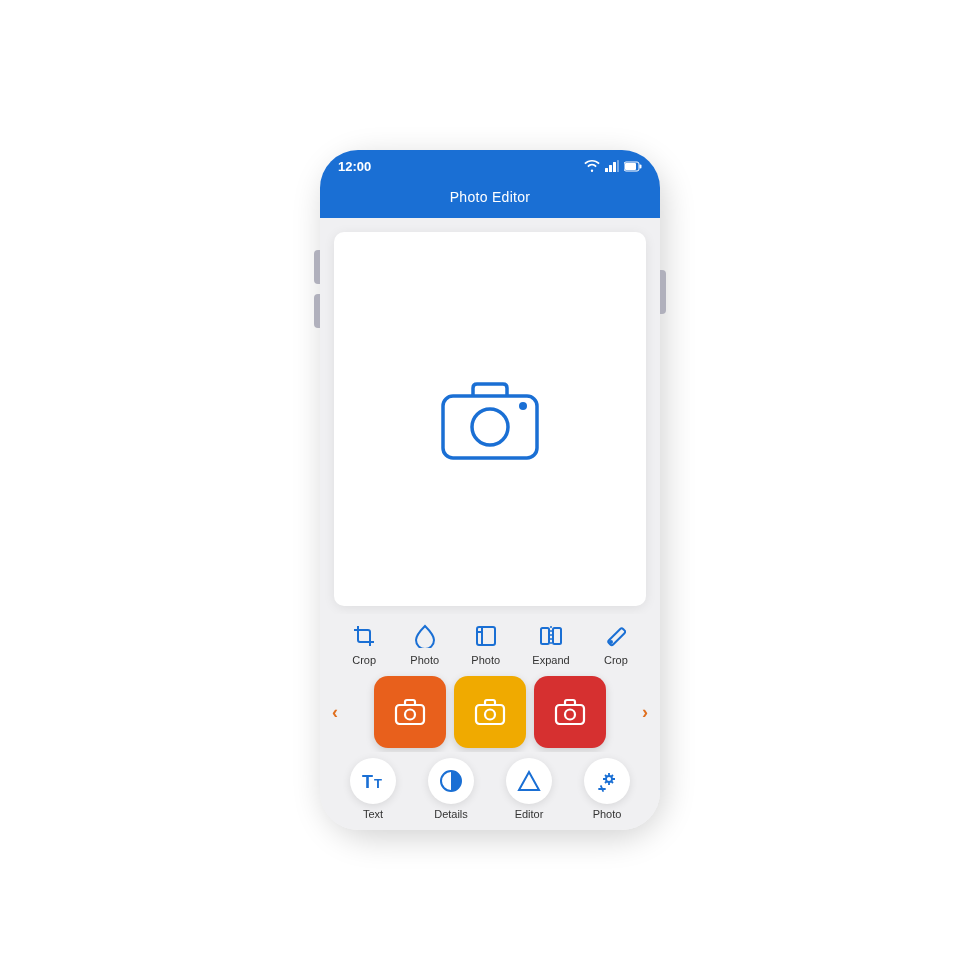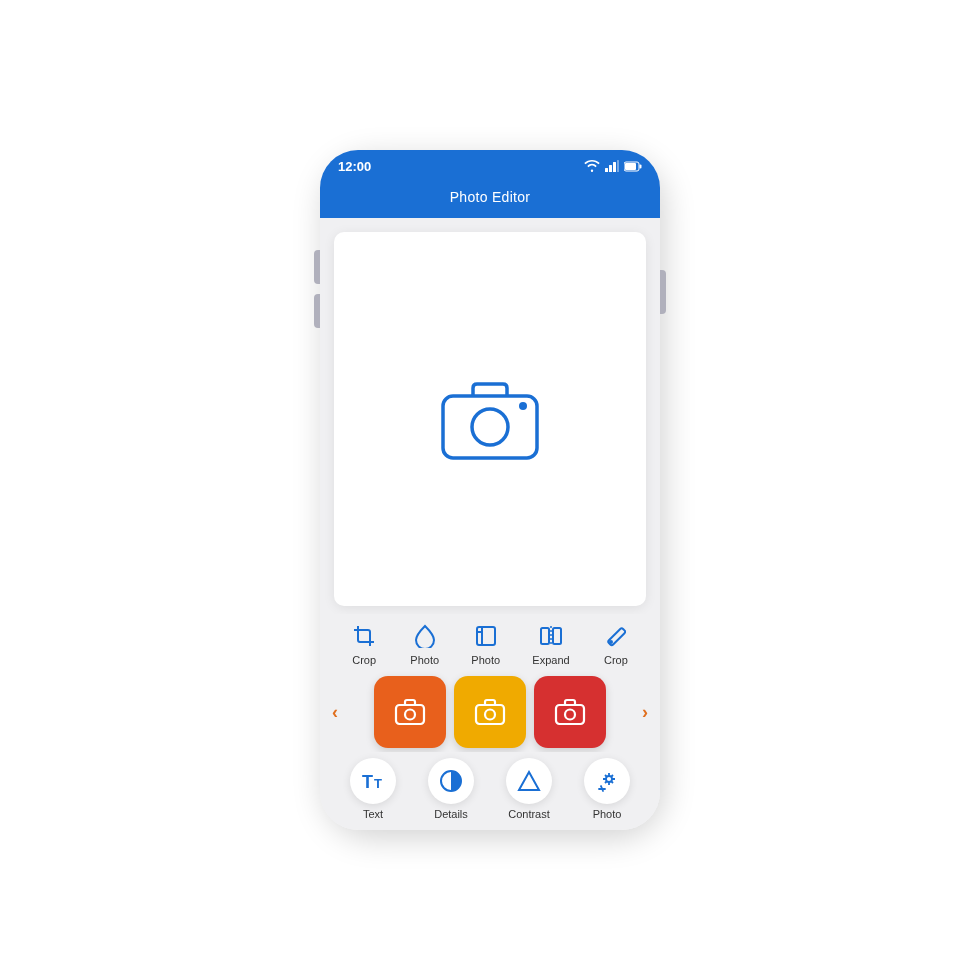--- a/index.html
+++ b/index.html
@@ -368,21 +368,21 @@
           </div>
           <span class="bottom-tool-label">Details</span>
         </div>
 
         <div class="bottom-tool-item">
           <div class="bottom-tool-circle">
             <svg width="24" height="22" viewBox="0 0 24 22" fill="none" stroke="#1a6fd4" stroke-width="2">
               <path d="M12 2 L22 20 L2 20 Z"></path>
             </svg>
           </div>
-          <span class="bottom-tool-label">Contrast</span>
+          <span class="bottom-tool-label">Editor</span>
         </div>
 
         <div class="bottom-tool-item">
           <div class="bottom-tool-circle">
             <svg width="24" height="24" viewBox="0 0 24 24" fill="none" stroke="#1a6fd4" stroke-width="1.8">
               <circle cx="14" cy="10" r="3"></circle>
               <line x1="14" y1="4" x2="14" y2="7"></line>
               <line x1="14" y1="13" x2="14" y2="16"></line>
               <line x1="8" y1="10" x2="11" y2="10"></line>
               <line x1="17" y1="10" x2="20" y2="10"></line>

